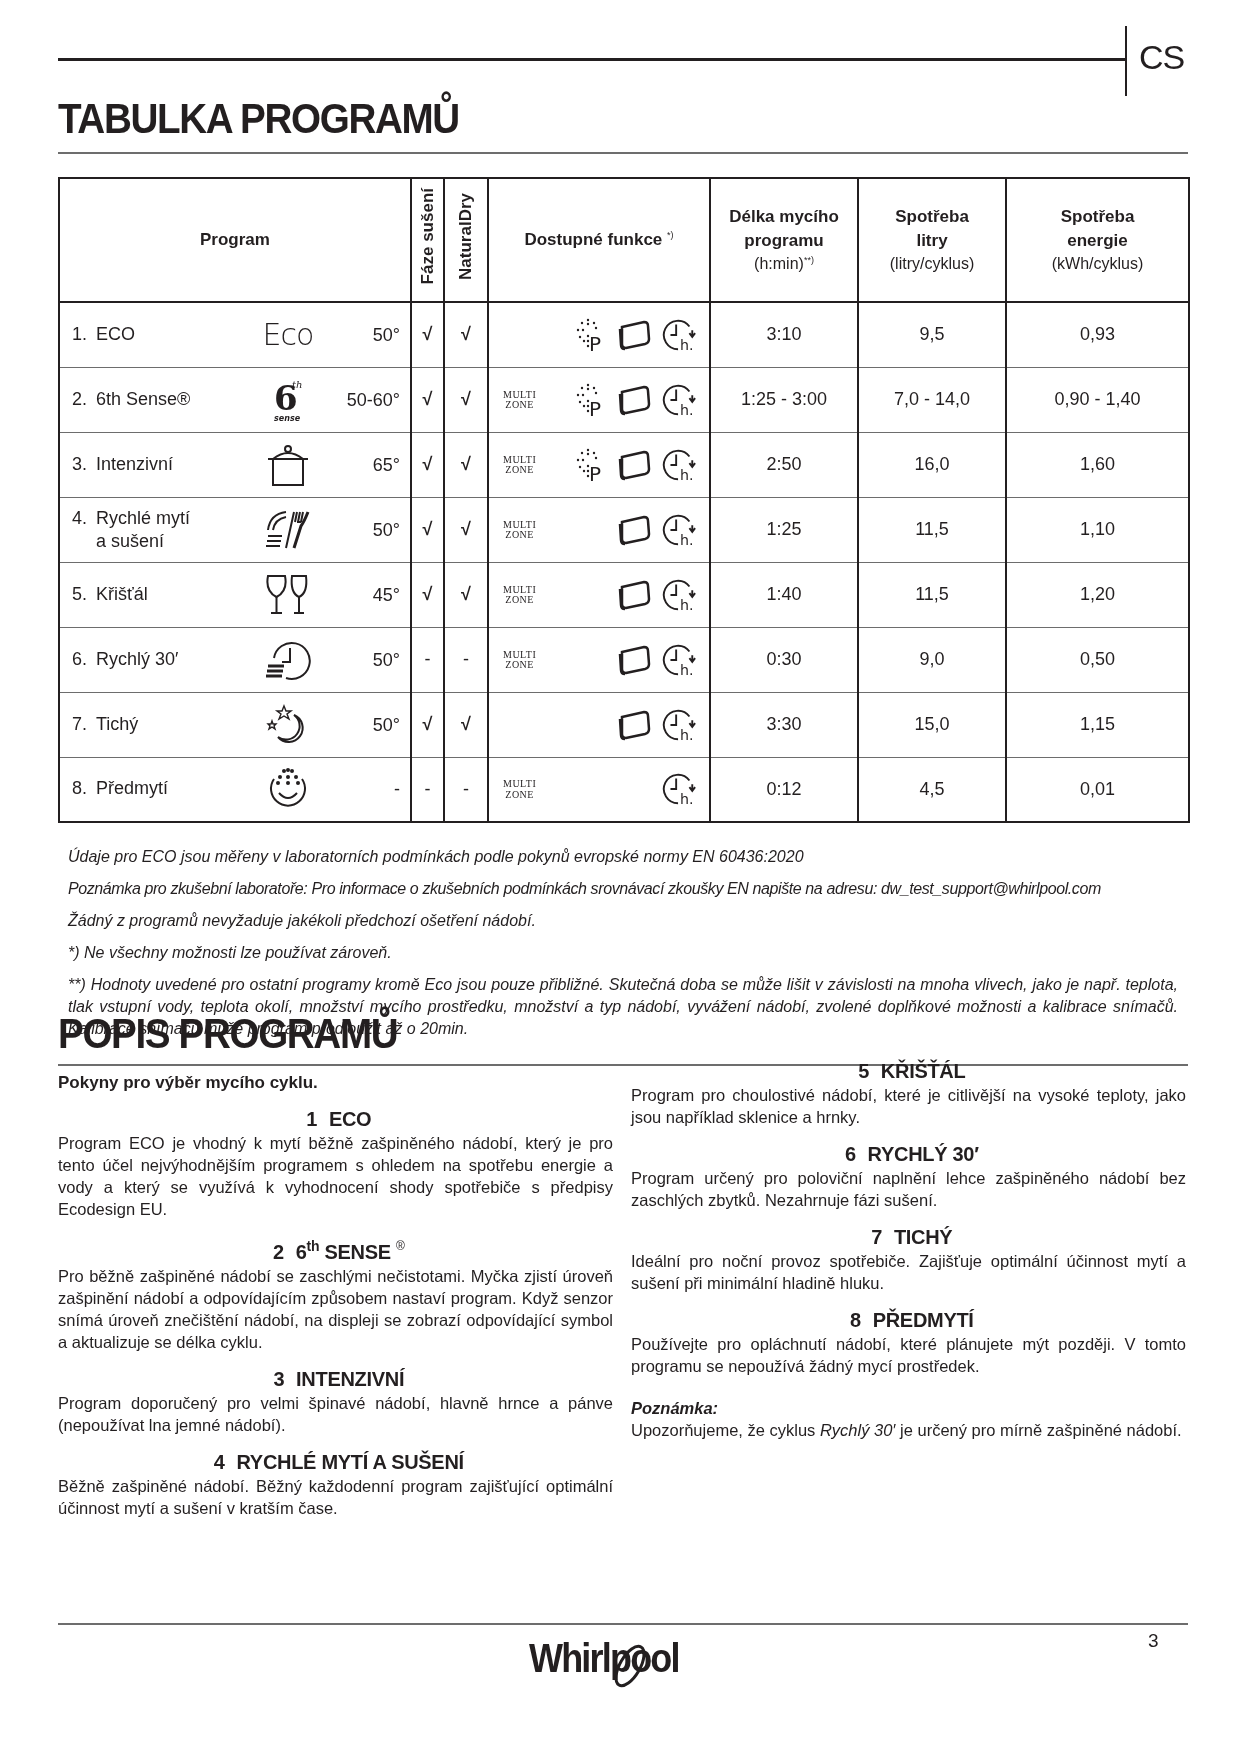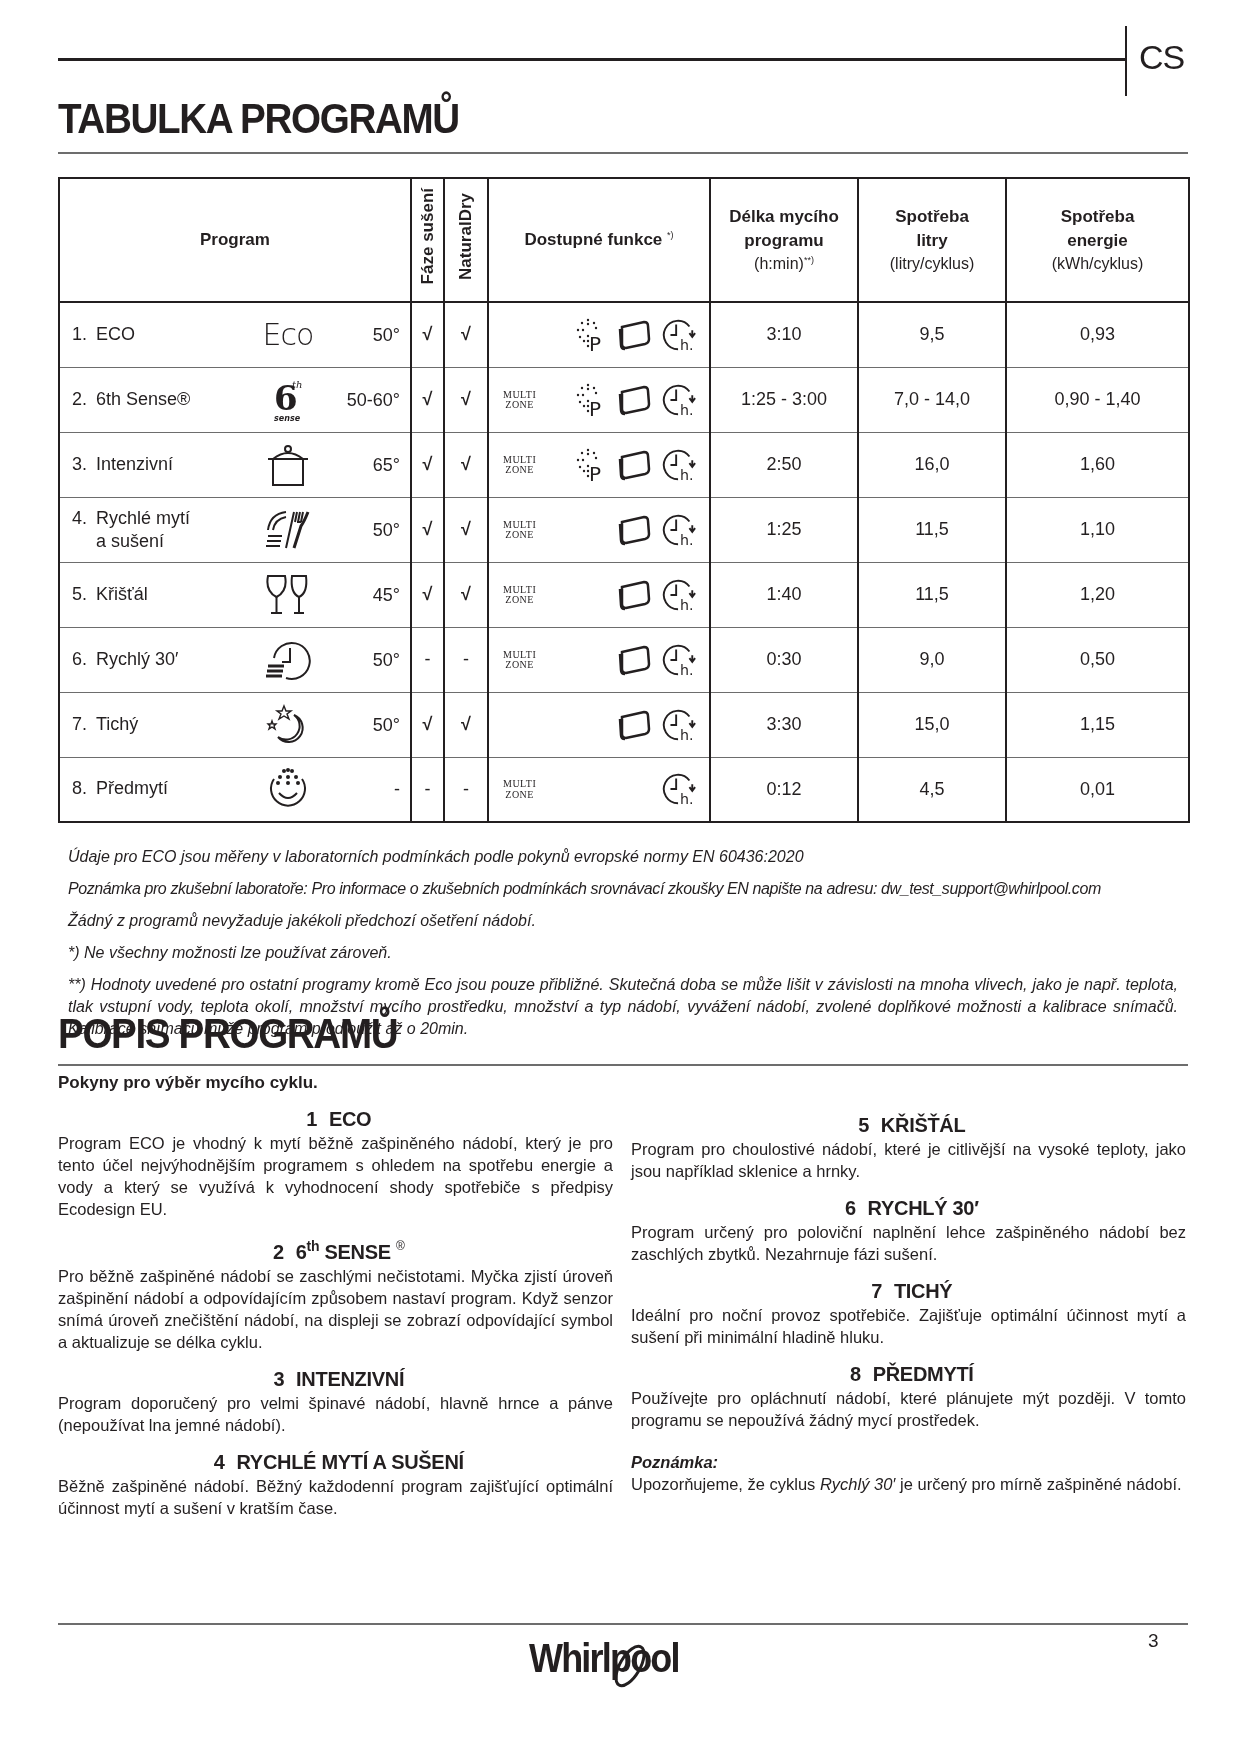--- a/index.html
+++ b/index.html
@@ -36,21 +36,21 @@
   .fi { width: 36px; height: 36px; display: inline-flex; align-items: center; justify-content: center; }
 
   .notes { position: absolute; left: 58px; top: 836px; width: 1130px; font-size: 16px; font-style: italic; line-height: 22px; }
   .notes p { margin: 10px; }
   .notes .gap { margin-top: 6px; }
   .notes .justify { text-align: justify; }
 
   .lead { position: absolute; left: 58px; top: 1073px; font-size: 17px; font-weight: bold; }
   .col { position: absolute; width: 555px; font-size: 16.5px; line-height: 22px; }
   .col-left { left: 58px; top: 1106px; }
-  .col-right { left: 631px; top: 1112px; }
+  .col-right { left: 631px; top: 1058px; }
   .sec { margin-bottom: 13px; }
   .sec h3 { font-size: 20px; font-weight: bold; line-height: 26px; letter-spacing: -0.3px; text-align: center; }
   .sec h3 .n { display: inline-block; width: 24px; }
   .sec h3 sup { font-size: 14px; }
   .sec h3 .reg { font-size: 12px; vertical-align: top; font-weight: normal; }
   .sec p { text-align: justify; }
   .note-title { font-weight: bold; font-size: 16.5px; margin-top: 20px; font-style: italic; }
 
   .foot-rule { position: absolute; left: 58px; top: 1623px; width: 1130px; height: 1.5px; background: #6d6d6d; }
   .logo { position: absolute; left: 520px; top: 1630px; width: 200px; height: 70px; }

